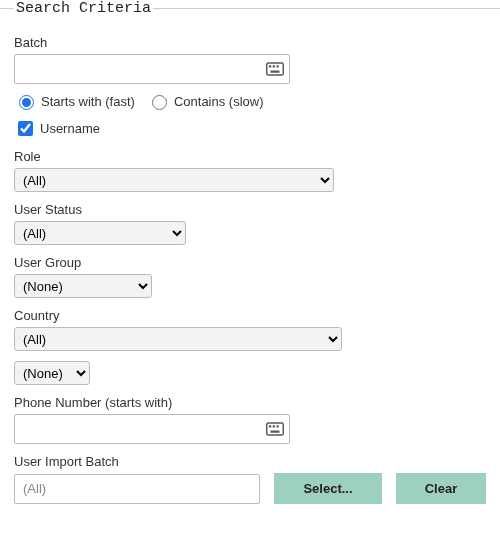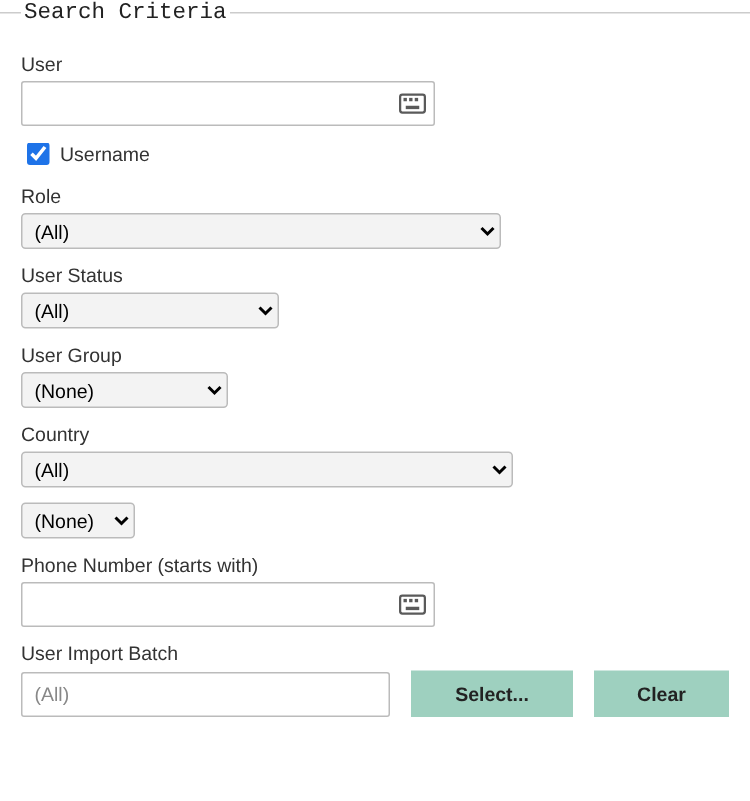--- a/index.html
+++ b/index.html
@@ -113,32 +113,42 @@
   .btn-select { width: 108px; }
   .btn-clear  { width: 90px; }
 </style>
 </head>
 <body>
 
 <fieldset>
   <legend>Search Criteria</legend>
 
   <div class="field">
-    <span class="label">User</span>
+    <span class="label">Batch</span>
     <div class="text-wrap">
       <input class="text-input" type="text" value="" style="">
       <span class="icon-slot">
         <svg viewBox="0 0 24 18" width="18" height="14" fill="currentColor">
           <rect x="1" y="1" width="22" height="16" rx="2" ry="2" fill="none" stroke="currentColor" stroke-width="2"></rect>
           <rect x="4" y="4" width="3" height="3"></rect>
           <rect x="9" y="4" width="3" height="3"></rect>
           <rect x="14" y="4" width="3" height="3"></rect>
           <rect x="6" y="11" width="12" height="3"></rect>
         </svg>
       </span>
+    </div>
+    <div class="radio-row">
+      <label class="inline-label">
+        <input type="radio" name="match" checked="" style="">
+        <span>Starts with (fast)</span>
+      </label>
+      <label class="inline-label">
+        <input type="radio" name="match" style="">
+        <span>Contains (slow)</span>
+      </label>
     </div>
   </div>
 
   <div class="field" style="margin-top:6px">
     <div class="check-row">
       <label class="inline-label">
         <input type="checkbox" checked="" style="">
         <span>Username</span>
       </label>
     </div>

